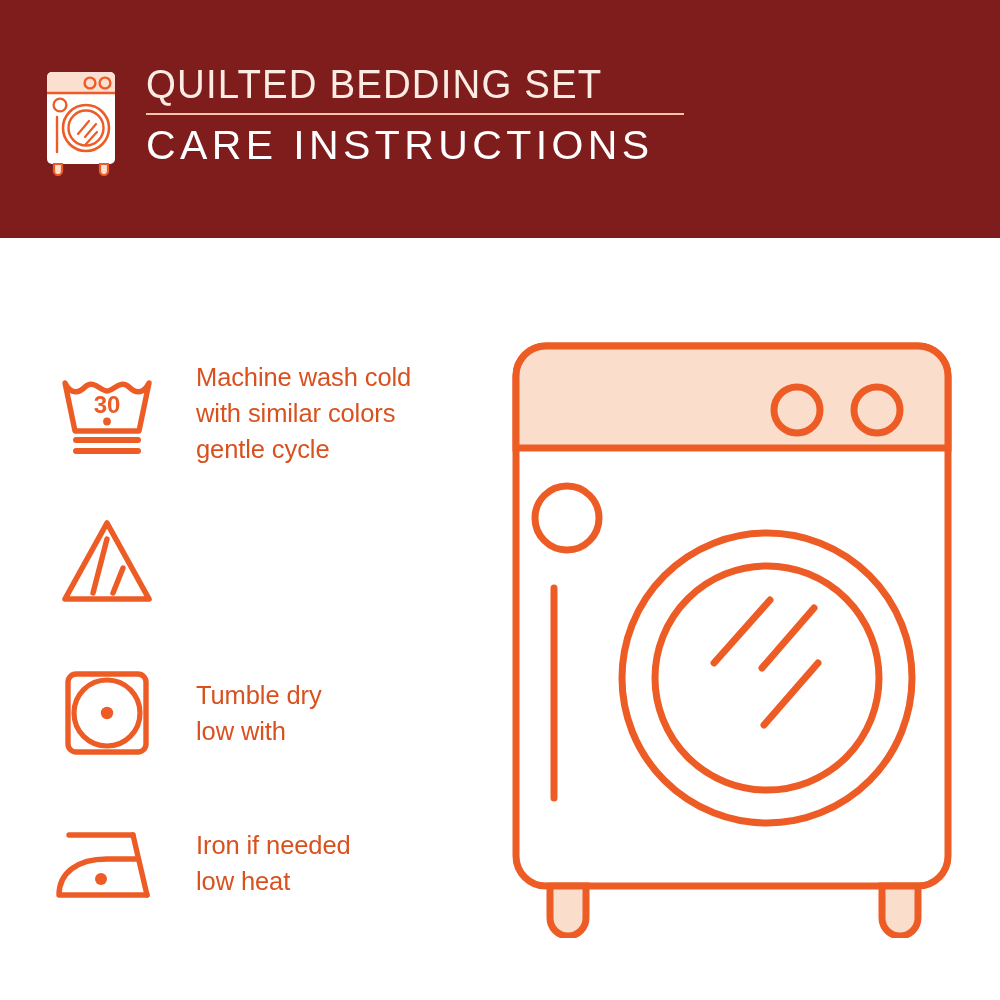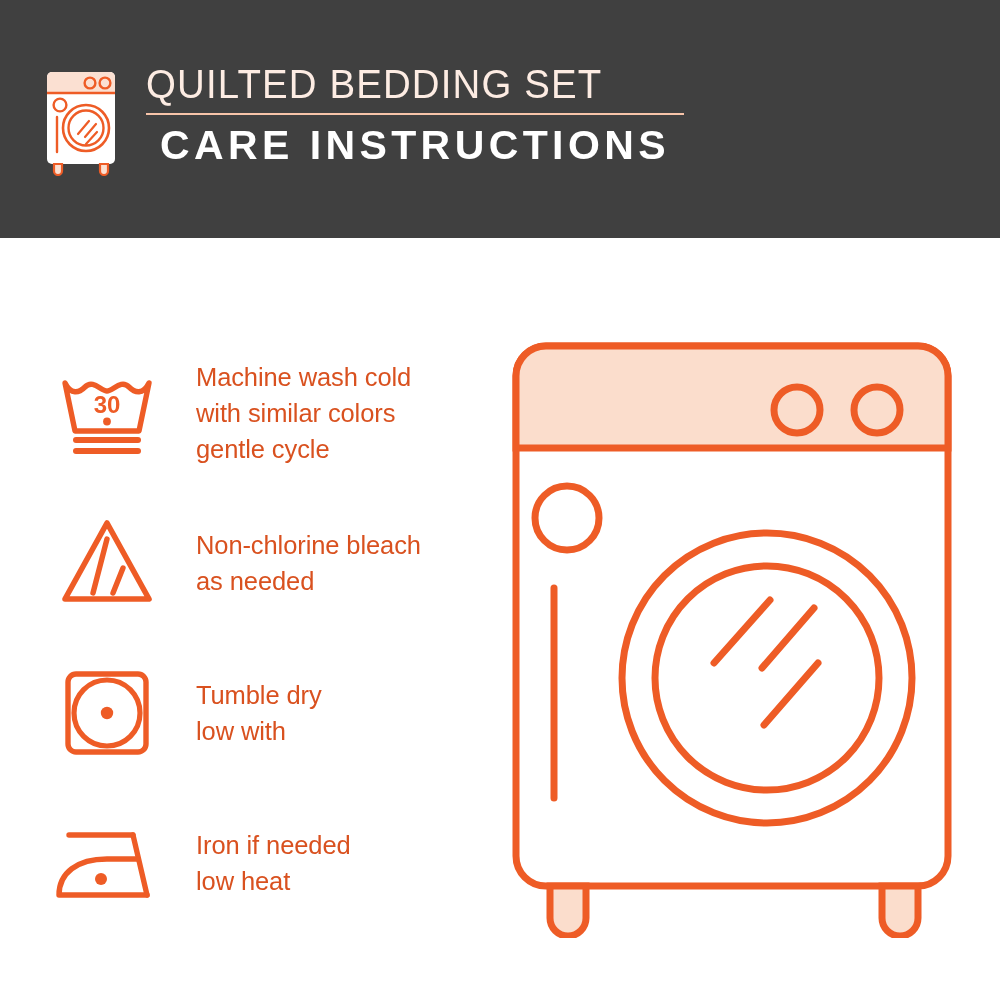--- a/index.html
+++ b/index.html
@@ -20,21 +20,21 @@
     overflow: hidden;
   }
 
   
   #header-band {
     position: absolute;
     left: 0;
     top: 0;
     width: 1000px;
     height: 238px;
-    background: #404040;
+    background: #7f1d1d;
   }
   #header-inner {
     position: absolute;
     left: 42px;
     top: 62px;
     display: flex;
     align-items: flex-start;
   }
   #header-logo {
     width: 86px;
@@ -62,24 +62,23 @@
     margin-top: 7px;
     margin-bottom: 7px;
     width: 538px;
     height: 1.5px;
     background: #f7c4a9;
   }
   #header-subtitle {
     color: #ffffff;
     font-size: 41px;
     line-height: 46px;
-    font-weight: 700;
+    font-weight: 400;
     letter-spacing: 4.4px;
     white-space: nowrap;
-    text-align: center;
   }
 
   
   #body-area {
     position: absolute;
     left: 0;
     top: 238px;
     width: 1000px;
     height: 931px;
     background: #ffffff;
@@ -192,22 +191,20 @@
       </div>
 
       <div class="care-row">
         <div class="care-symbol">
           <svg width="104" height="104" viewBox="0 0 104 104">
             <path d="M52 12 L94 88 H10 Z" fill="none" stroke="#ee5c26" stroke-width="5.6" stroke-linejoin="round"></path>
             <line x1="52" y1="28" x2="38" y2="82" stroke="#ee5c26" stroke-width="5.4" stroke-linecap="round"></line>
             <line x1="68" y1="57" x2="58" y2="82" stroke="#ee5c26" stroke-width="5.4" stroke-linecap="round"></line>
           </svg>
         </div>
-        <div class="care-label">Non-chlorine bleach
-as needed</div>
       </div>
 
       <div class="care-row">
         <div class="care-symbol">
           <svg width="104" height="104" viewBox="0 0 104 104">
             <rect x="13" y="13" width="78" height="78" rx="8" ry="8" fill="none" stroke="#ee5c26" stroke-width="5.4"></rect>
             <circle cx="52" cy="52" r="33" fill="none" stroke="#ee5c26" stroke-width="5.2"></circle>
             <circle cx="52" cy="52" r="6.2" fill="#ee5c26"></circle>
           </svg>
         </div>

